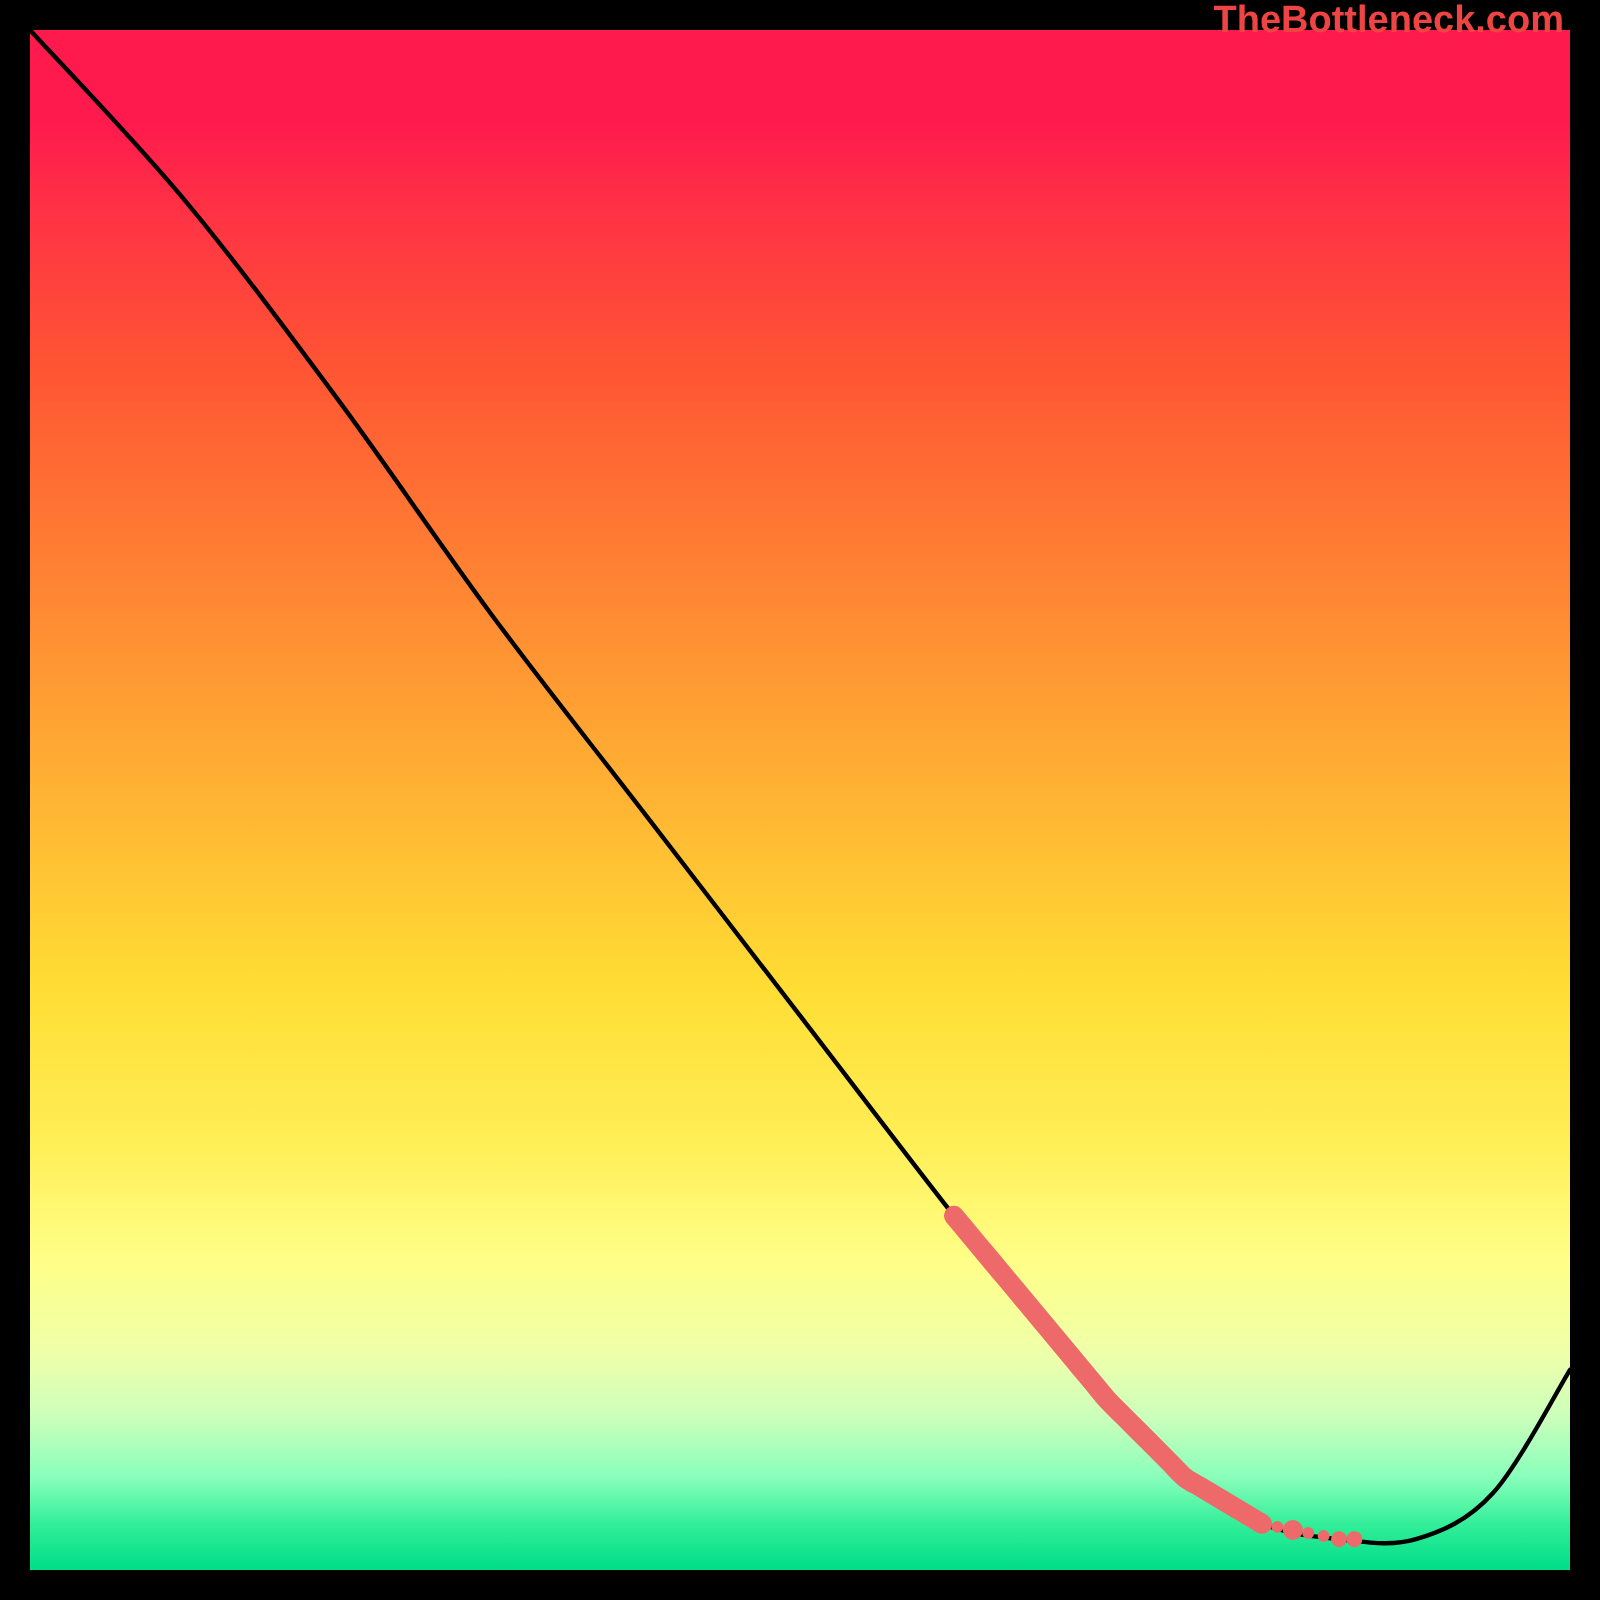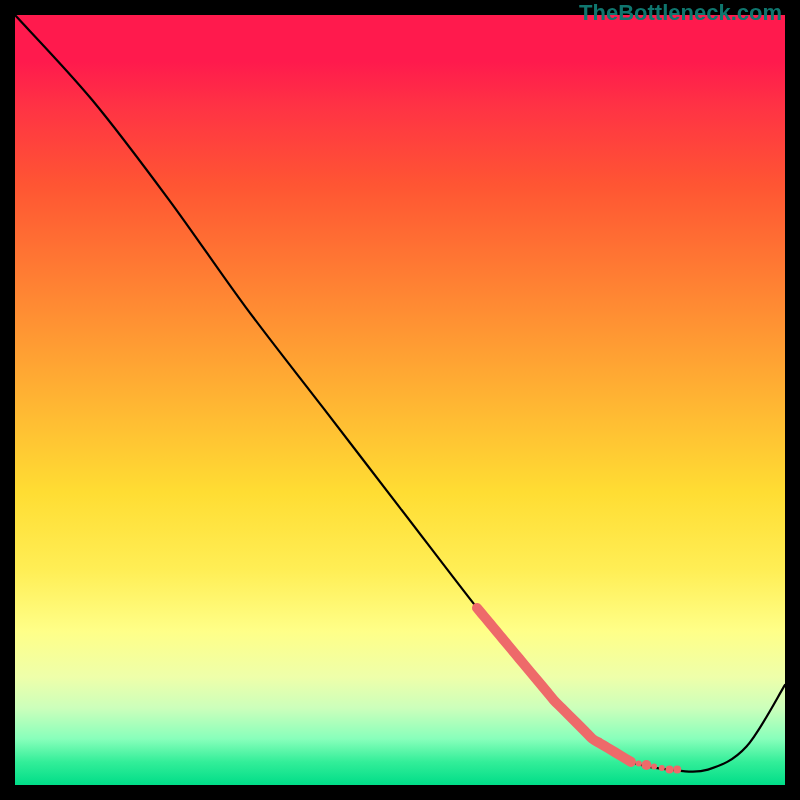--- a/index.html
+++ b/index.html
@@ -32,23 +32,23 @@
       #88ffbb 94%,
       #33ee99 97%,
       #00dd88 100%
     );
   }
   .watermark {
     position: absolute;
     top: 0px;
     right: 18px;
     font-family: Arial, Helvetica, sans-serif;
-    font-size: 22px;
+    font-size: 19px;
     font-weight: bold;
-    color: #0f766e;
+    color: #ef4444;
     letter-spacing: 0px;
     user-select: none;
   }
   svg.curve {
     position: absolute;
     left: 0; top: 0;
     width: 770px; height: 770px;
     overflow: visible;
   }
 </style>

